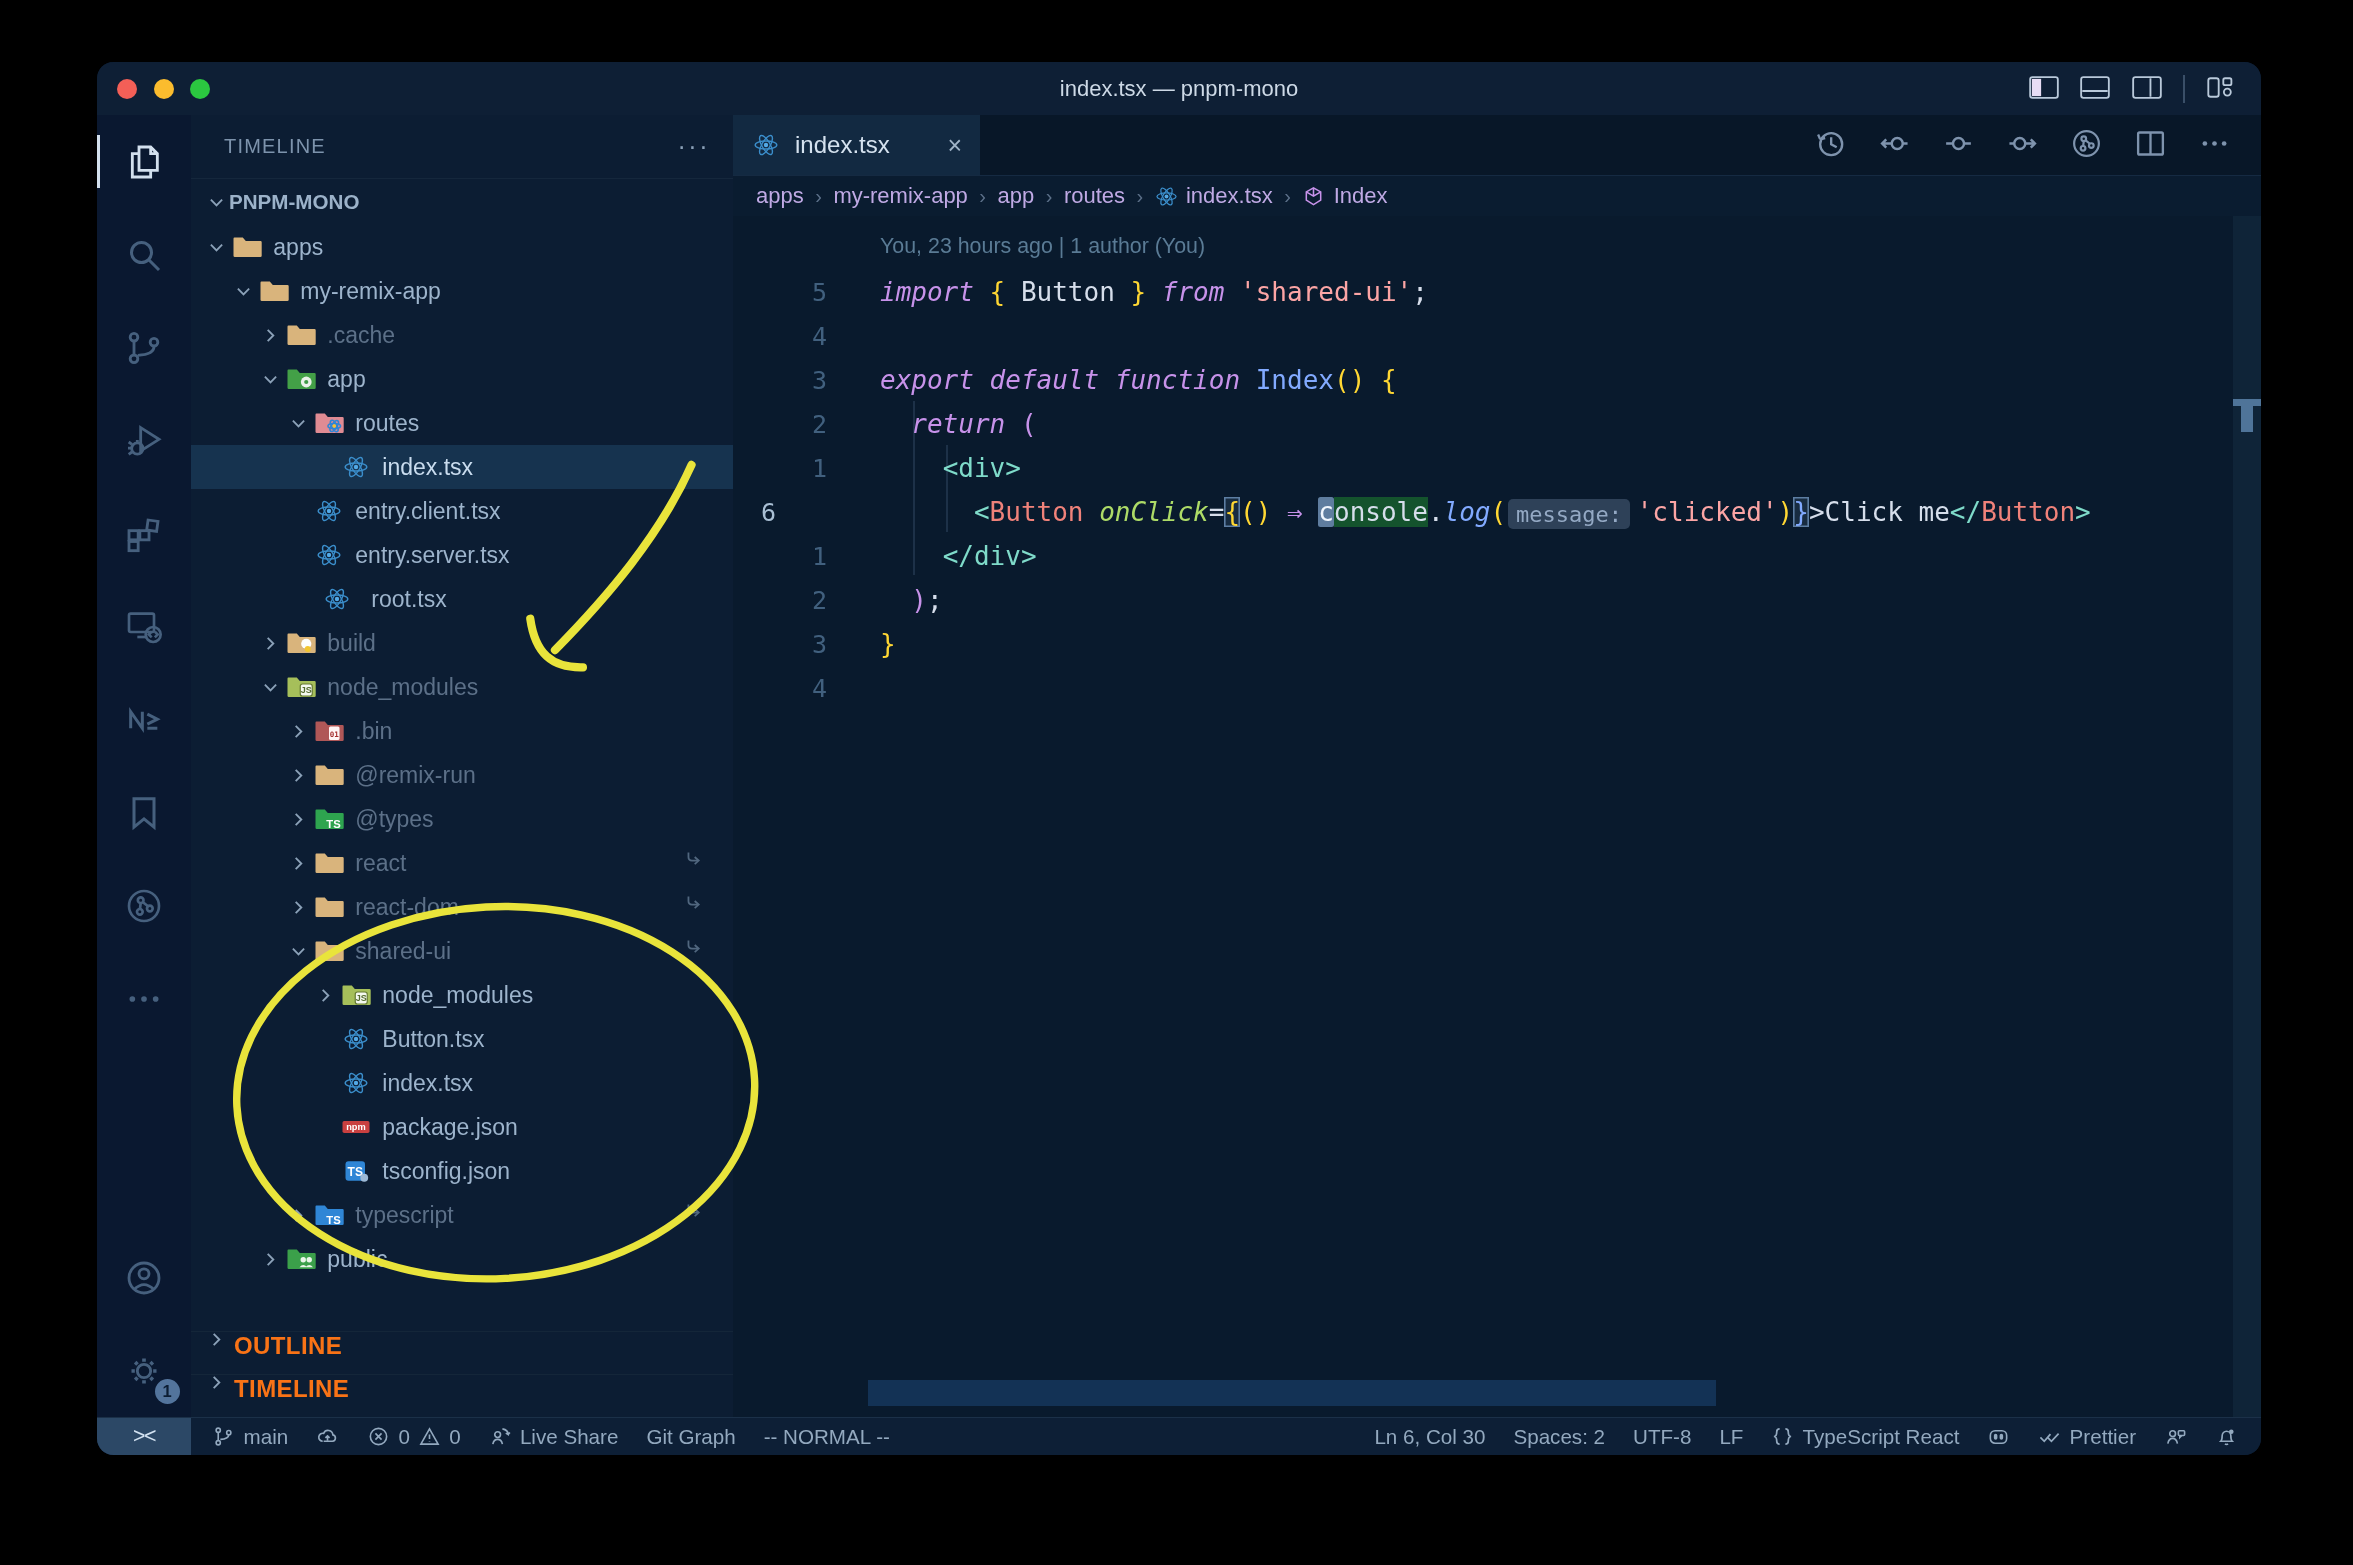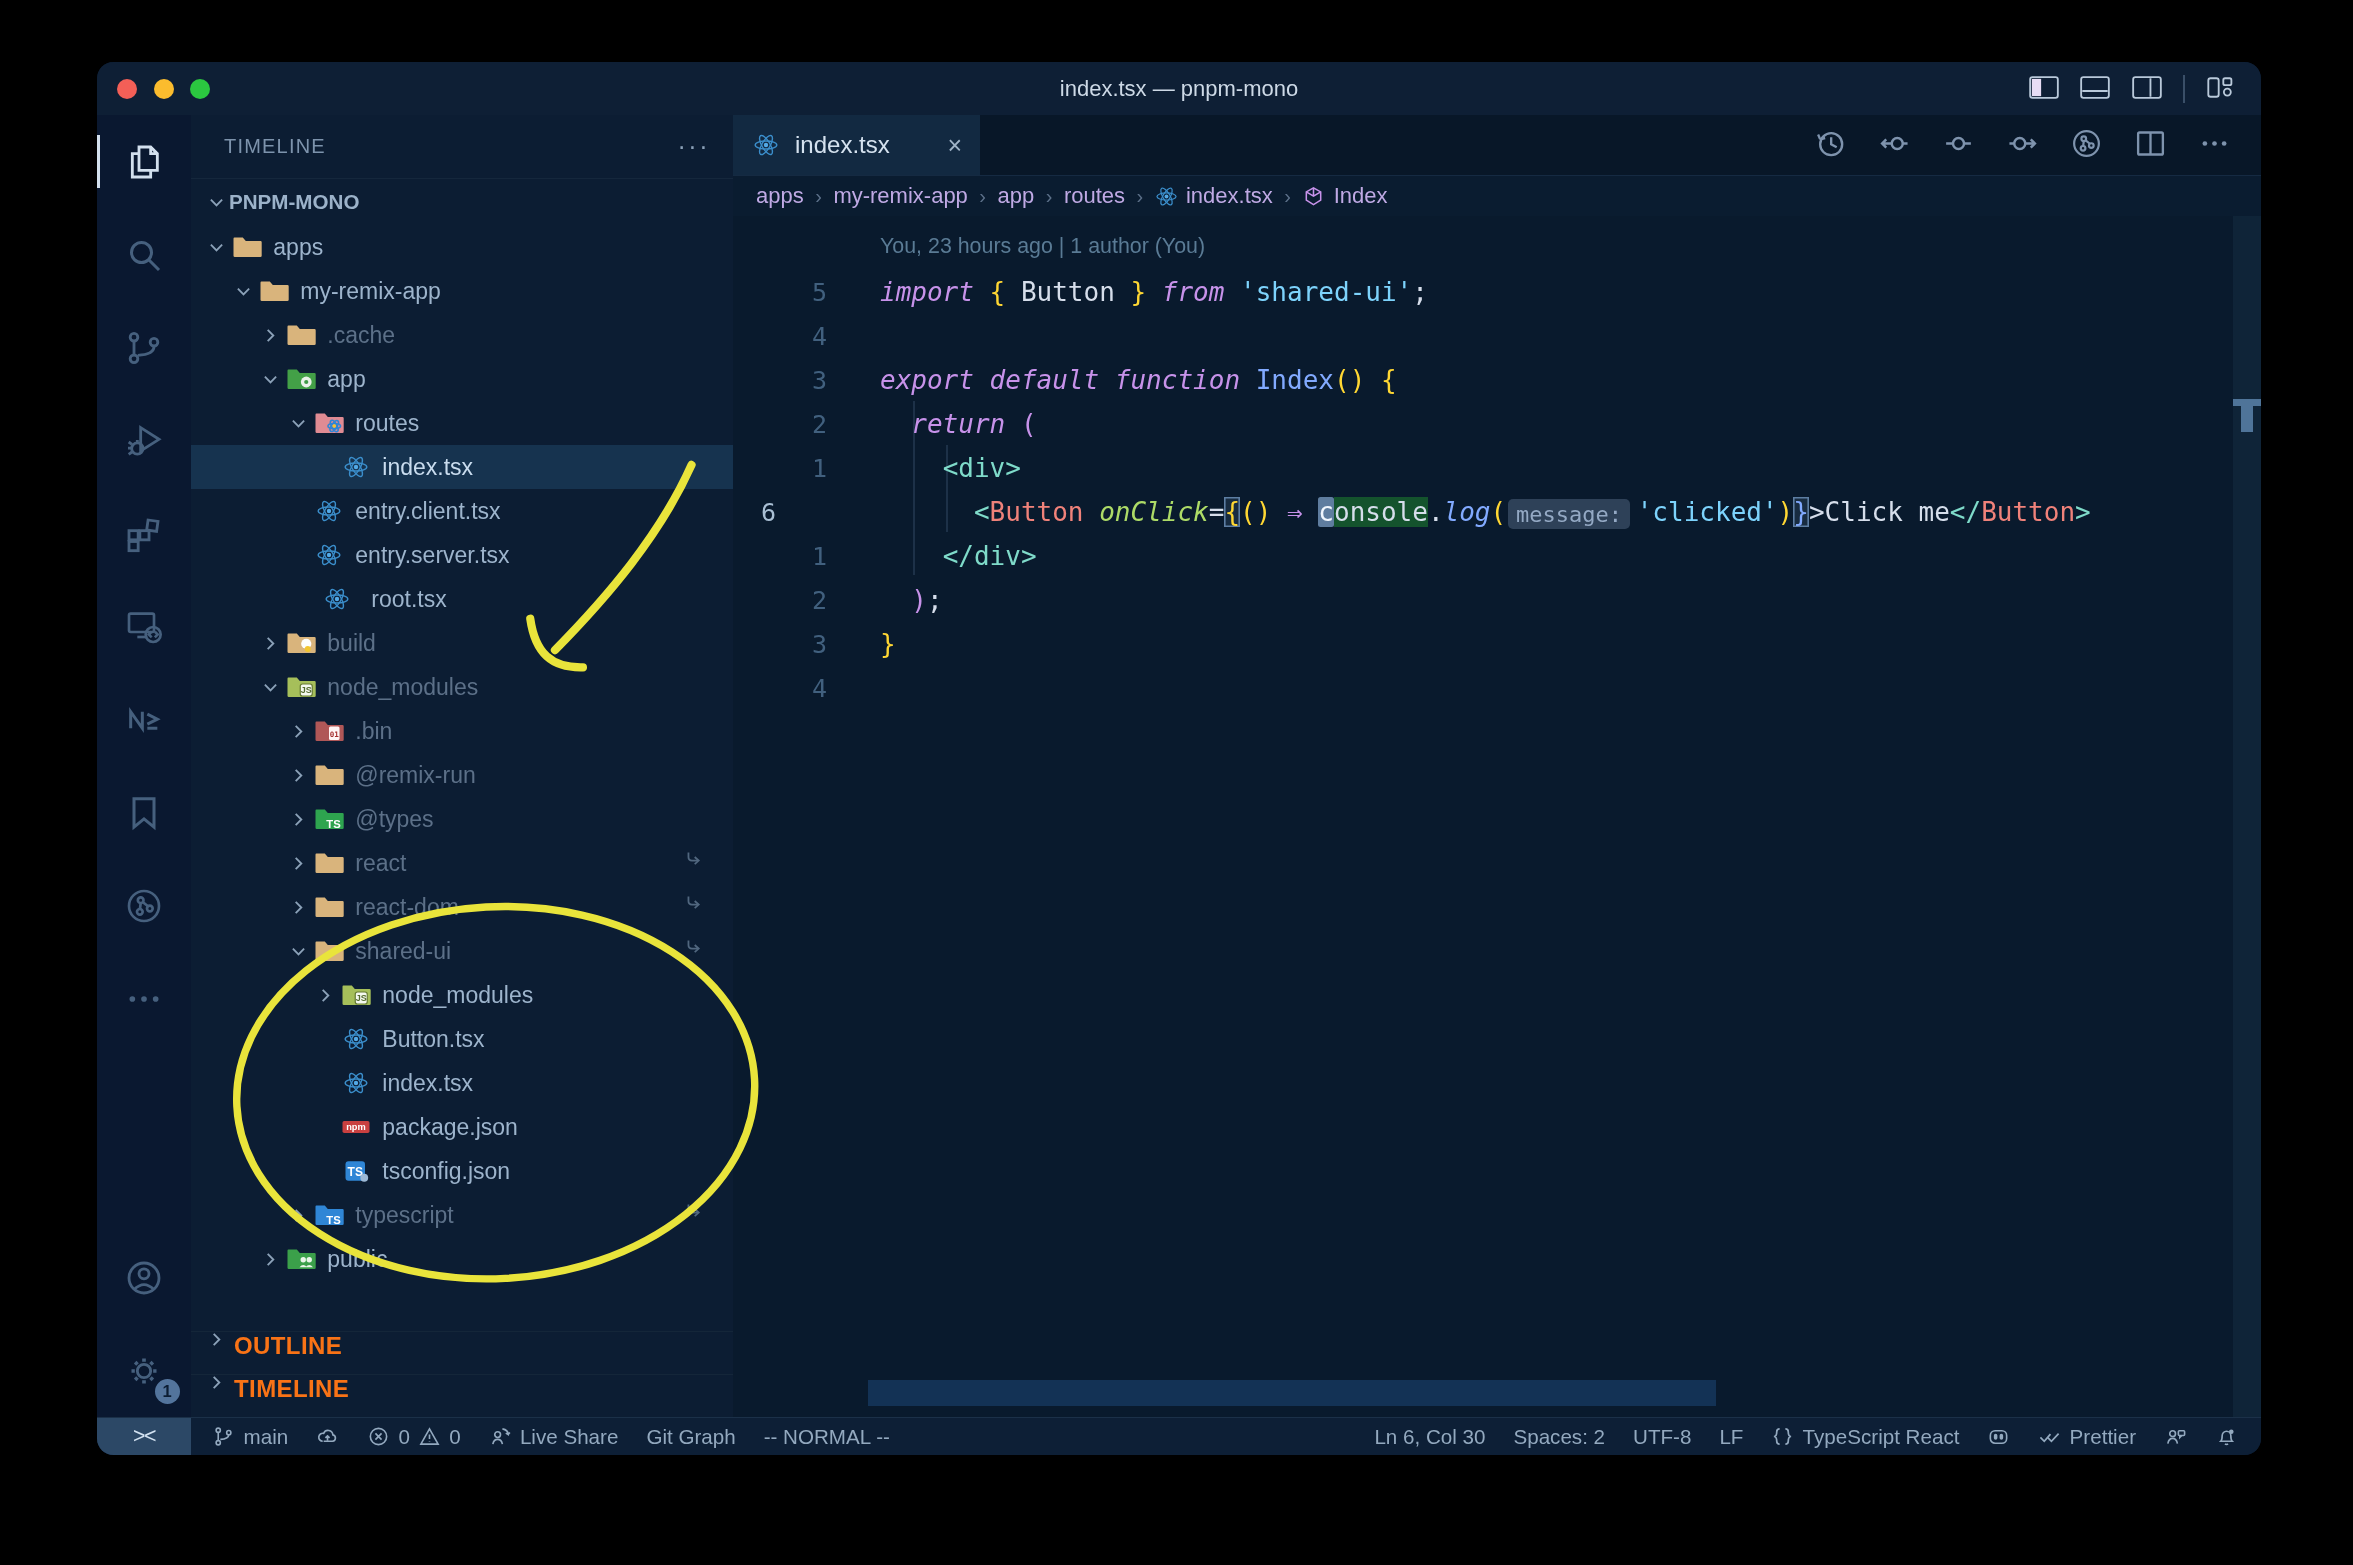--- a/index.html
+++ b/index.html
@@ -64,21 +64,21 @@
   
   .code{flex:1;position:relative;font-family:"DejaVu Sans Mono","Liberation Mono",monospace;min-height:0;}
   .codelens{position:absolute;left:147px;top:18px;color:#5a7b95;font-size:21.4px;font-family:"Liberation Sans",sans-serif;}
   .lines{position:absolute;left:0;right:33px;top:54px;}
   .line{height:44px;display:flex;align-items:center;white-space:pre;font-size:26px;}
   .gutter{width:147px;flex:0 0 auto;color:#41607e;font-size:25px;position:relative;}
   .gutter .num{position:absolute;right:53px;top:50%;transform:translateY(-50%);}
   .line.current .gutter .num{left:28px;right:auto;color:#a9bfd4;}
   .line.current .gutter::after{content:'';position:absolute;right:69px;top:3.3px;bottom:3.3px;width:3.3px;background:#a9b9c9;}
   .tk-kw{color:#c792ea;font-style:italic}.tk-pnk{color:#c792ea}.tk-y{color:#ffd733}.tk-w{color:#d6deeb}
-  .tk-str{color:#7dd3fc}.tk-teal{color:#7fdbca}.tk-coral{color:#f0827a}.tk-attr{color:#addb67;font-style:italic}
+  .tk-str{color:#fca5a5}.tk-teal{color:#7fdbca}.tk-coral{color:#f0827a}.tk-attr{color:#addb67;font-style:italic}
   .tk-blue{color:#82aaff;font-style:italic}.tk-blue2{color:#82aaff}.tk-arrow{color:#c792ea}
   .tk-cur{background:#5f7d9f;color:#f0f6fd;border-radius:2.5px;}
   .tk-sel{background:#14532d;color:#d6deeb;}
   .tk-ybox{color:#ffd733;box-shadow:inset 0 0 0 1.6px #5d7ea3;background:rgba(93,126,163,.18);}
   .tk-bbox{color:#82aaff;box-shadow:inset 0 0 0 1.6px #5d7ea3;background:rgba(93,126,163,.18);}
   .tk-inlay{background:#2e4158;color:#94a9c4;border-radius:5px;padding:2.5px 8.2px;margin:0 6.6px 0 1.6px;font-size:22px;}
   .iguide{position:absolute;width:1.6px;background:#1d3148;}
   .hscroll{position:absolute;left:135px;bottom:11.5px;width:848px;height:26px;background:#133255;}
   .vscroll{position:absolute;right:0;top:0;bottom:0;width:28px;background:#0f2438;}
   .vmark{position:absolute;right:0;top:183px;width:28px;height:6.6px;background:#4f7499;}

